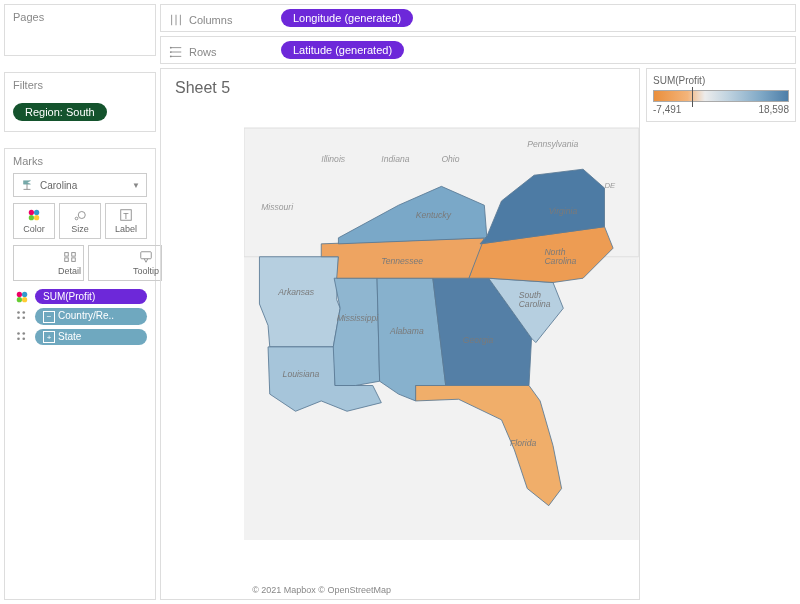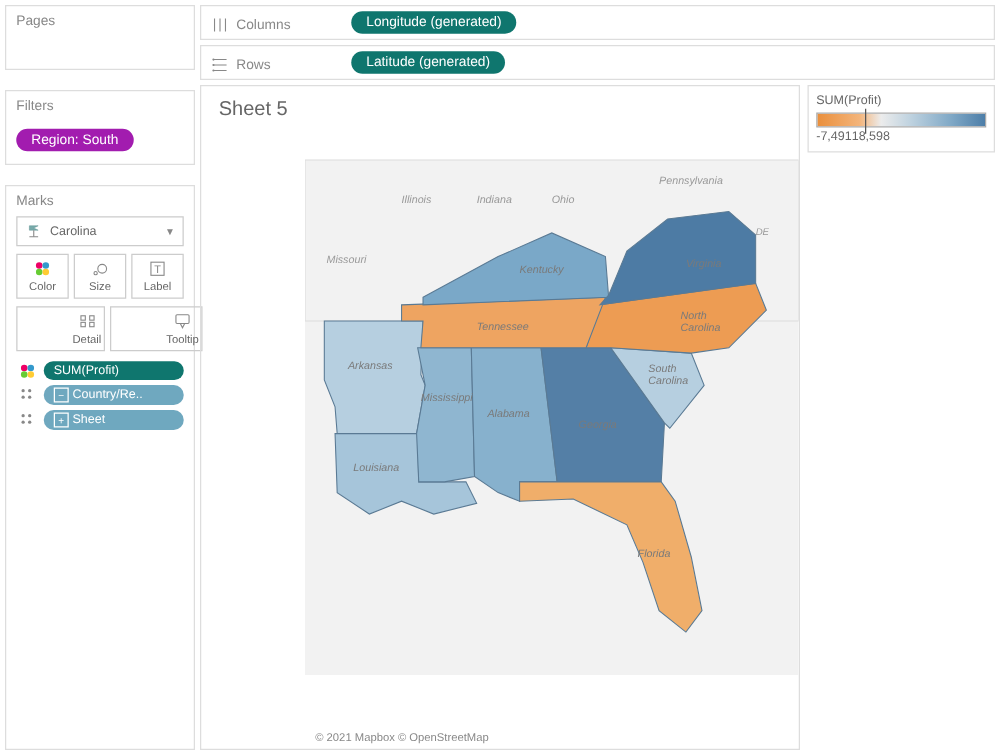--- a/index.html
+++ b/index.html
@@ -36,28 +36,28 @@
   .card-header {
     padding: 6px 8px;
     color: #888;
     font-size: 11px;
   }
   .card-body {
     padding: 6px 8px 10px 8px;
   }
   .pill {
     display: inline-block;
-    background: #0f766e;
+    background: #6d28d9;
     color: #fff;
     border-radius: 12px;
     padding: 3px 12px;
     font-size: 11px;
     white-space: nowrap;
   }
-  .pill.blue { background: #a21caf; }
+  .pill.blue { background: #14532d; }
   .pill.blue2 { background: #6fa8bf; }
   .mark-select {
     border: 1px solid #ccc;
     padding: 4px 6px;
     margin: 0 8px 6px 8px;
     display: flex;
     align-items: center;
     gap: 6px;
     font-size: 10px;
     color: #666;
@@ -164,21 +164,21 @@
     width: 100%;
     background: linear-gradient(to right, #ea8f3c 0%, #f3b47a 25%, #ececec 38%, #c0d3e0 55%, #7fa8c6 80%, #4d7ea8 100%);
     border: 1px solid #aaa;
     margin-top: 4px;
     position: relative;
   }
   .legend .tick {
     position: absolute; top:-4px; width:1px; height:20px; background:#555;
     left: 28%;
   }
-  .legend .minmax { display:flex; margin-top:2px; font-size:10px; }
+  .legend .minmax { display:flex; justify-content:space-between; margin-top:2px; font-size:10px; }
   svg.icon { width:14px; height:14px; }
   .bg-label { fill:#999; font-size:10px; font-style: italic; }
   .state-label { fill:#7a7a7a; font-size:10px; font-style: italic; }
 </style>
 </head>
 <body>
 
 <div class="app">
   <div class="left-col">
     <div class="card">
@@ -283,21 +283,21 @@
       </div>
       <div class="mark-pill-row">
         <div class="icw">
             <svg viewBox="0 0 16 16" width="14" height="14">
               <circle cx="4" cy="4" r="1.5" fill="#888"></circle>
               <circle cx="10" cy="4" r="1.5" fill="#888"></circle>
               <circle cx="4" cy="10" r="1.5" fill="#888"></circle>
               <circle cx="10" cy="10" r="1.5" fill="#888"></circle>
             </svg>
           </div>
-        <span class="pill blue2"><span class="box-icon">+</span><span>Sheet</span></span>
+        <span class="pill blue2"><span class="box-icon">+</span><span>State</span></span>
       </div>
     </div>
   </div>
 
   <div class="right-col">
     <div class="shelf-row">
       <div class="shelf-label">
         <svg class="icon" viewBox="0 0 16 16">
             <line x1="3" y1="2" x2="3" y2="14" stroke="#888"></line>
             <line x1="8" y1="2" x2="8" y2="14" stroke="#888"></line>

